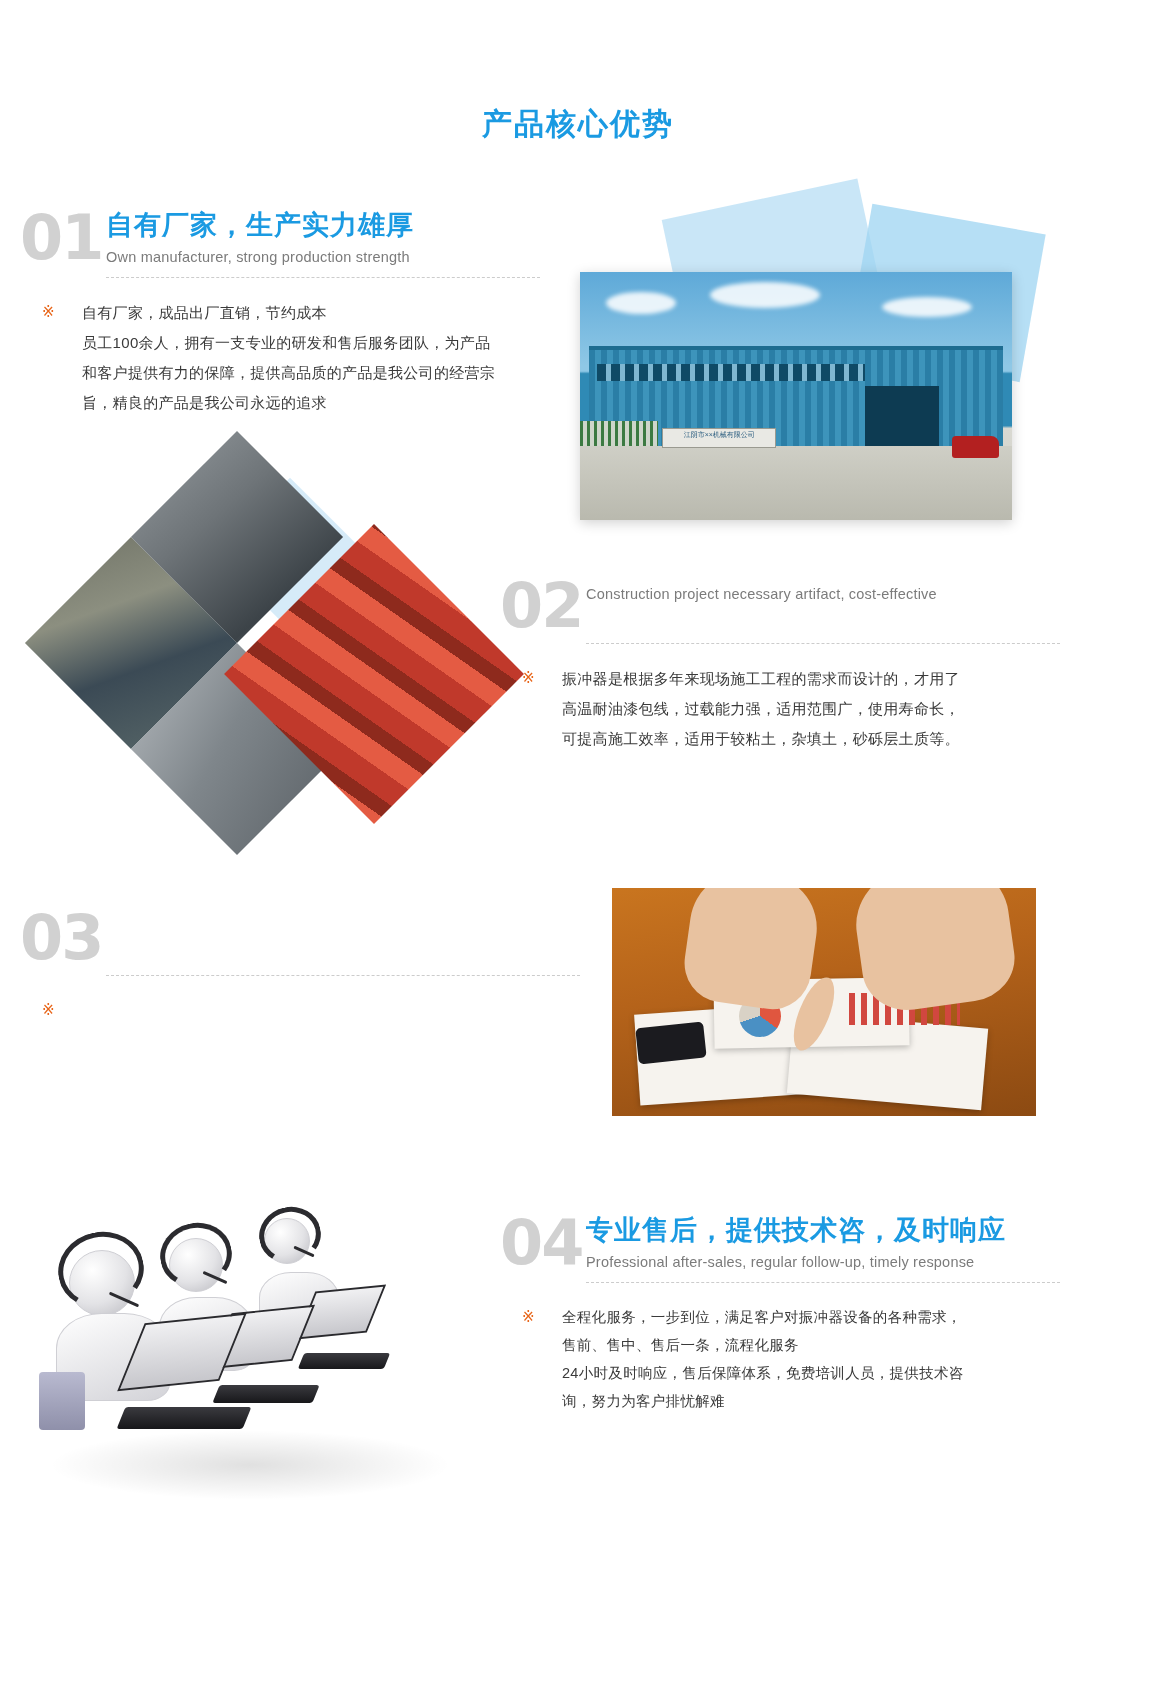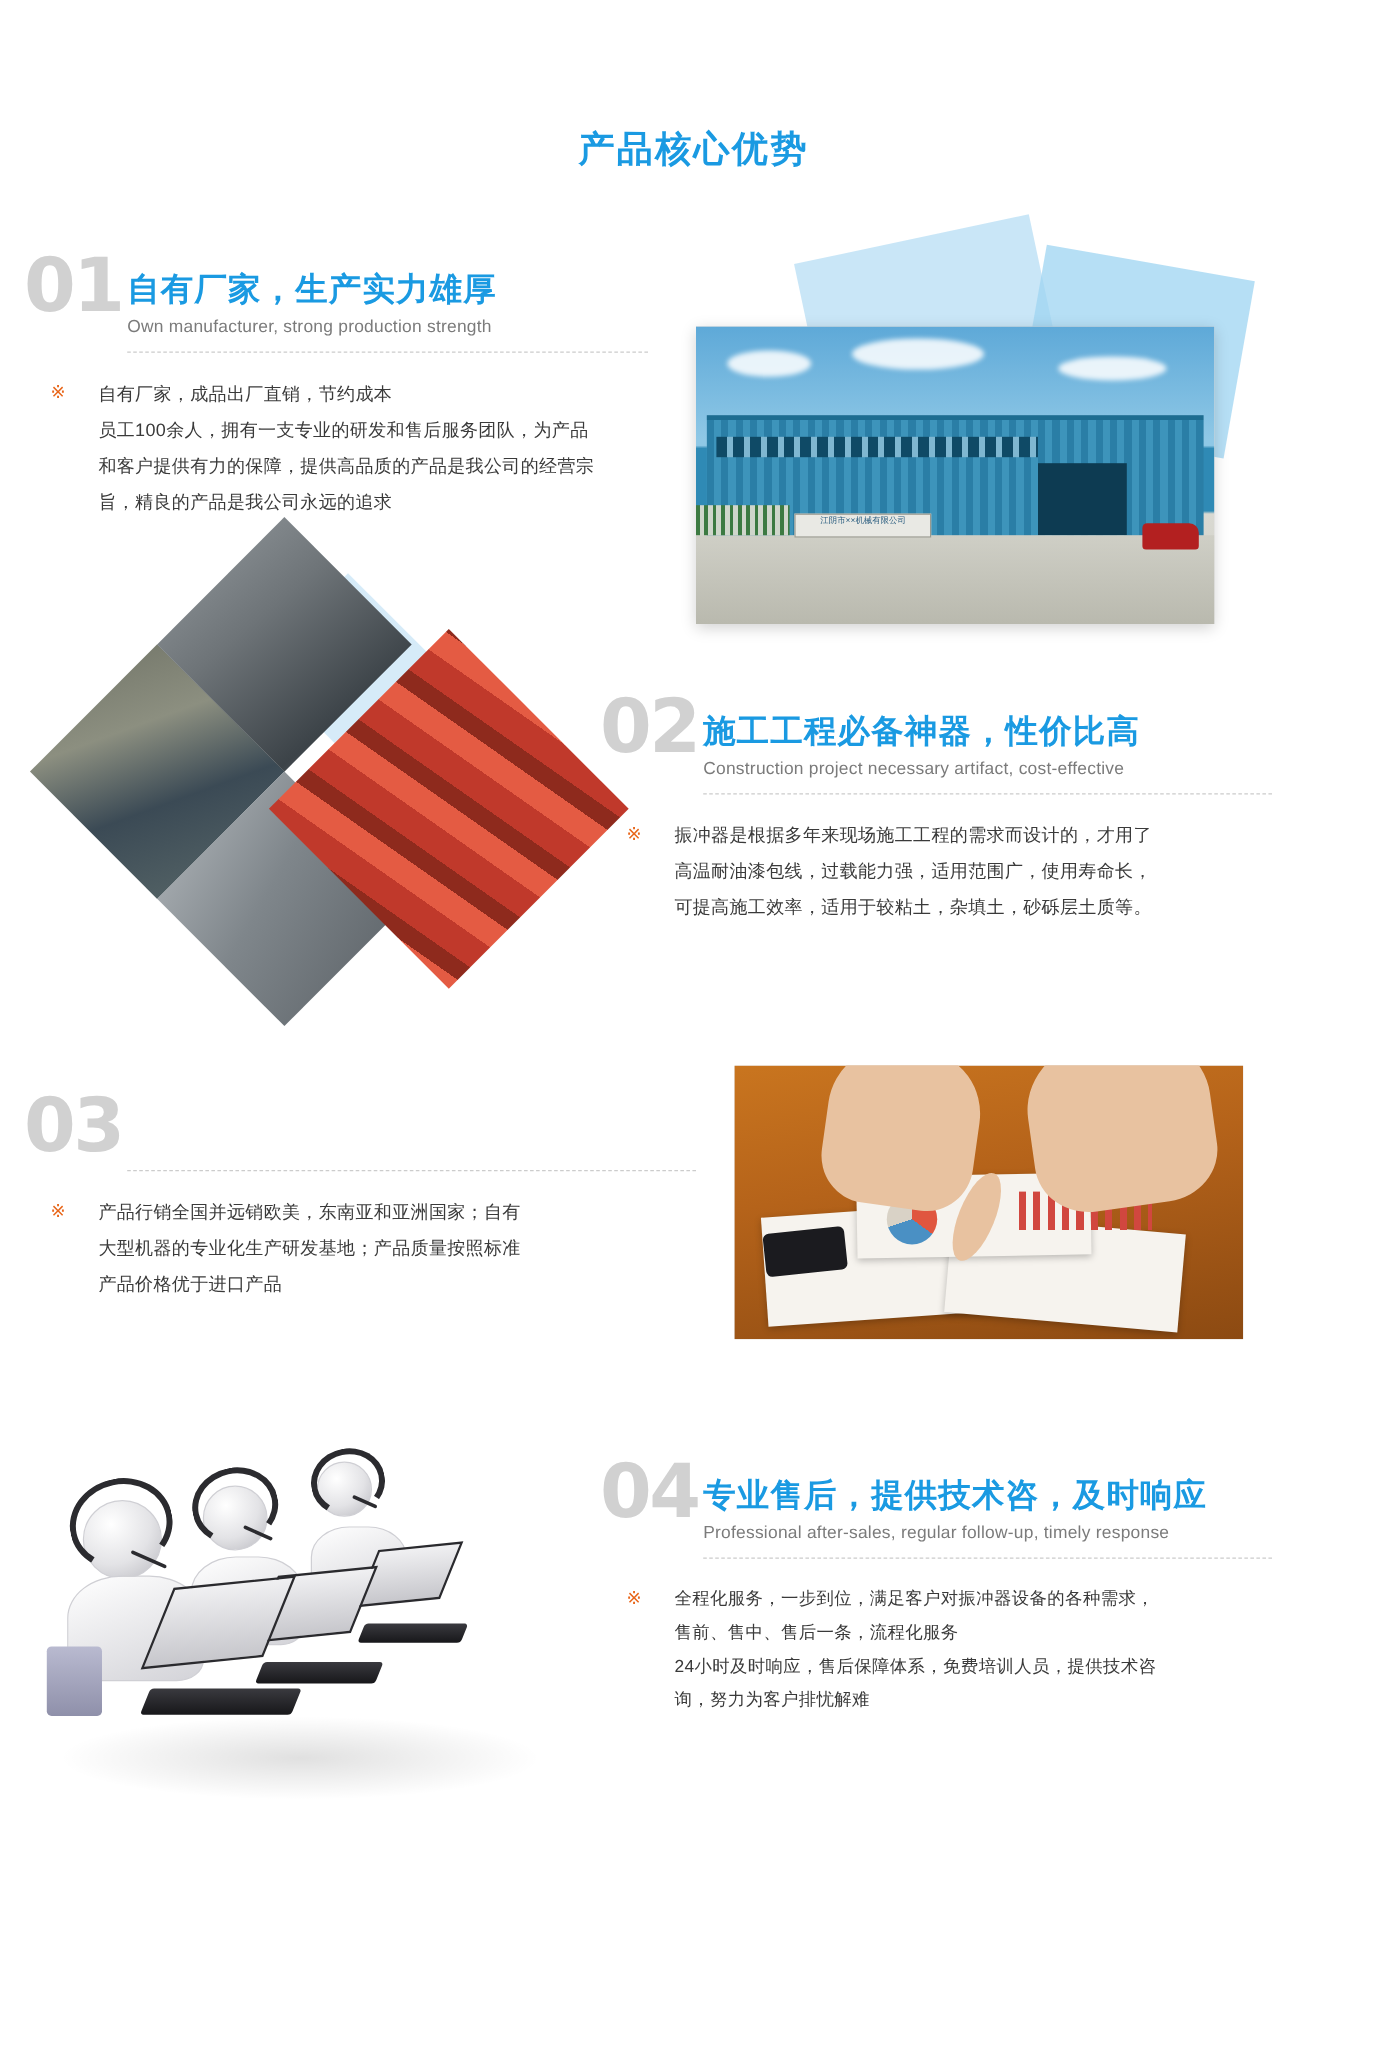--- a/index.html
+++ b/index.html
@@ -77,21 +77,20 @@
   }
   .num-wrap {
     width: 86px;
     flex: 0 0 86px;
     text-align: left;
     position: relative;
     top: 2px;
   }
   .titles {
     flex: 1;
-    margin-top: 16px;
   }
   .t-cn {
     font-size: 27px;
     font-weight: bold;
     color: #1a9ae2;
     letter-spacing: 1px;
     line-height: 1.15;
   }
   .t-en {
     font-size: 14.5px;
@@ -388,21 +387,20 @@
     <div class="car"></div>
   </div>
 </div>
 
 <div class="block" style="left:500px; top:578px; width:560px;">
   <div class="title-row">
     <div class="num-wrap">
       <div class="num">02</div>
     </div>
     <div class="titles">
-      <div class="t-cn">施工工程必备神器，性价比高</div>
       <div class="t-en">Construction project necessary artifact, cost-effective</div>
     </div>
   </div>
   <div class="divider" style="margin-left:86px;"></div>
   <div class="body-row">
     <div class="star">※</div>
     <div class="body-text" style="white-space:pre-line;">振冲器是根据多年来现场施工工程的需求而设计的，才用了
 高温耐油漆包线，过载能力强，适用范围广，使用寿命长，
 可提高施工效率，适用于较粘土，杂填土，砂砾层土质等。</div>
   </div>
@@ -426,23 +424,20 @@
 
 <div class="block" style="left:20px; top:910px; width:560px;">
   <div class="title-row">
     <div class="num-wrap">
       <div class="num">03</div>
     </div>
   </div>
   <div class="divider" style="margin-left:86px;"></div>
   <div class="body-row">
     <div class="star">※</div>
-    <div class="body-text" style="white-space:pre-line;">产品行销全国并远销欧美，东南亚和亚洲国家；自有
-大型机器的专业化生产研发基地；产品质量按照标准
-产品价格优于进口产品</div>
   </div>
 </div>
 
 <div class="photo" style="left:612px; top:888px; width:424px; height:228px;">
   <div class="hands">
     <div class="paper p1"></div>
     <div class="paper p2"></div>
     <div class="paper p3"></div>
     <div class="donut"></div>
     <div class="bars"></div>

